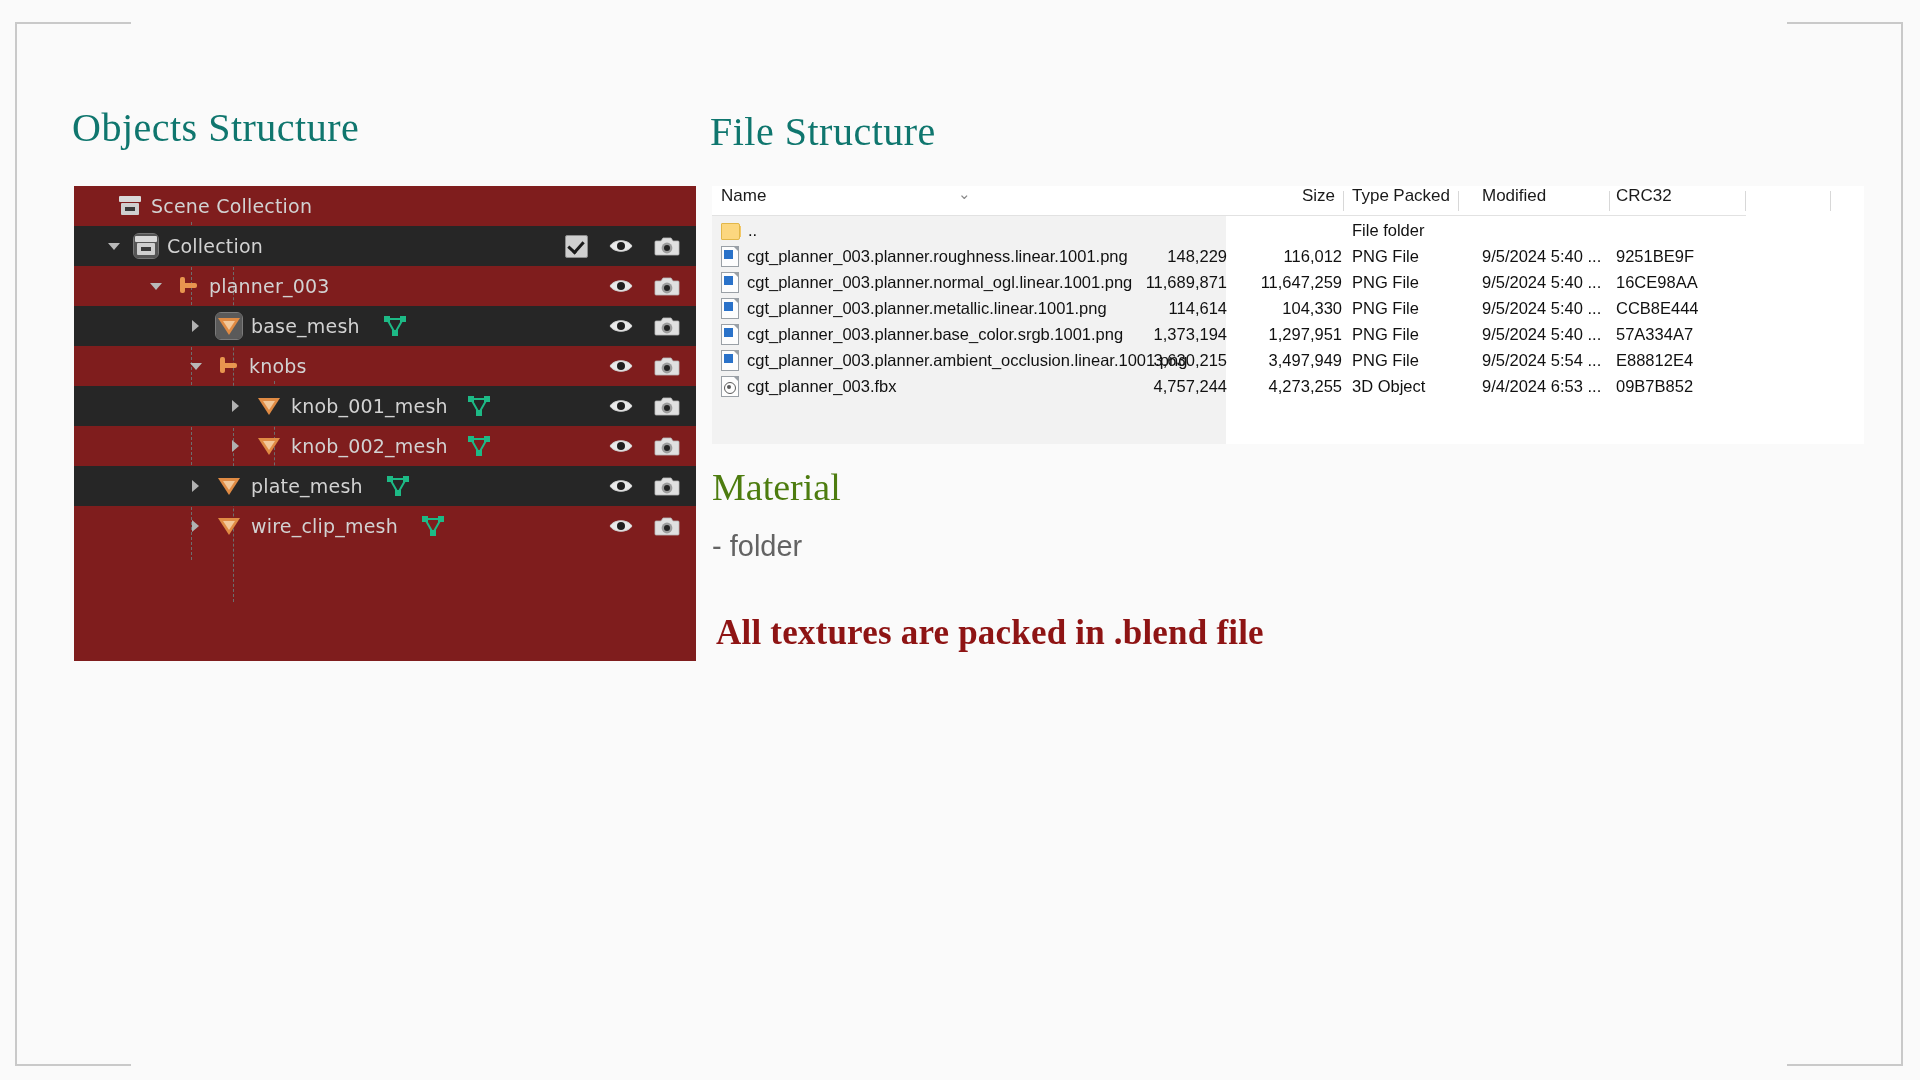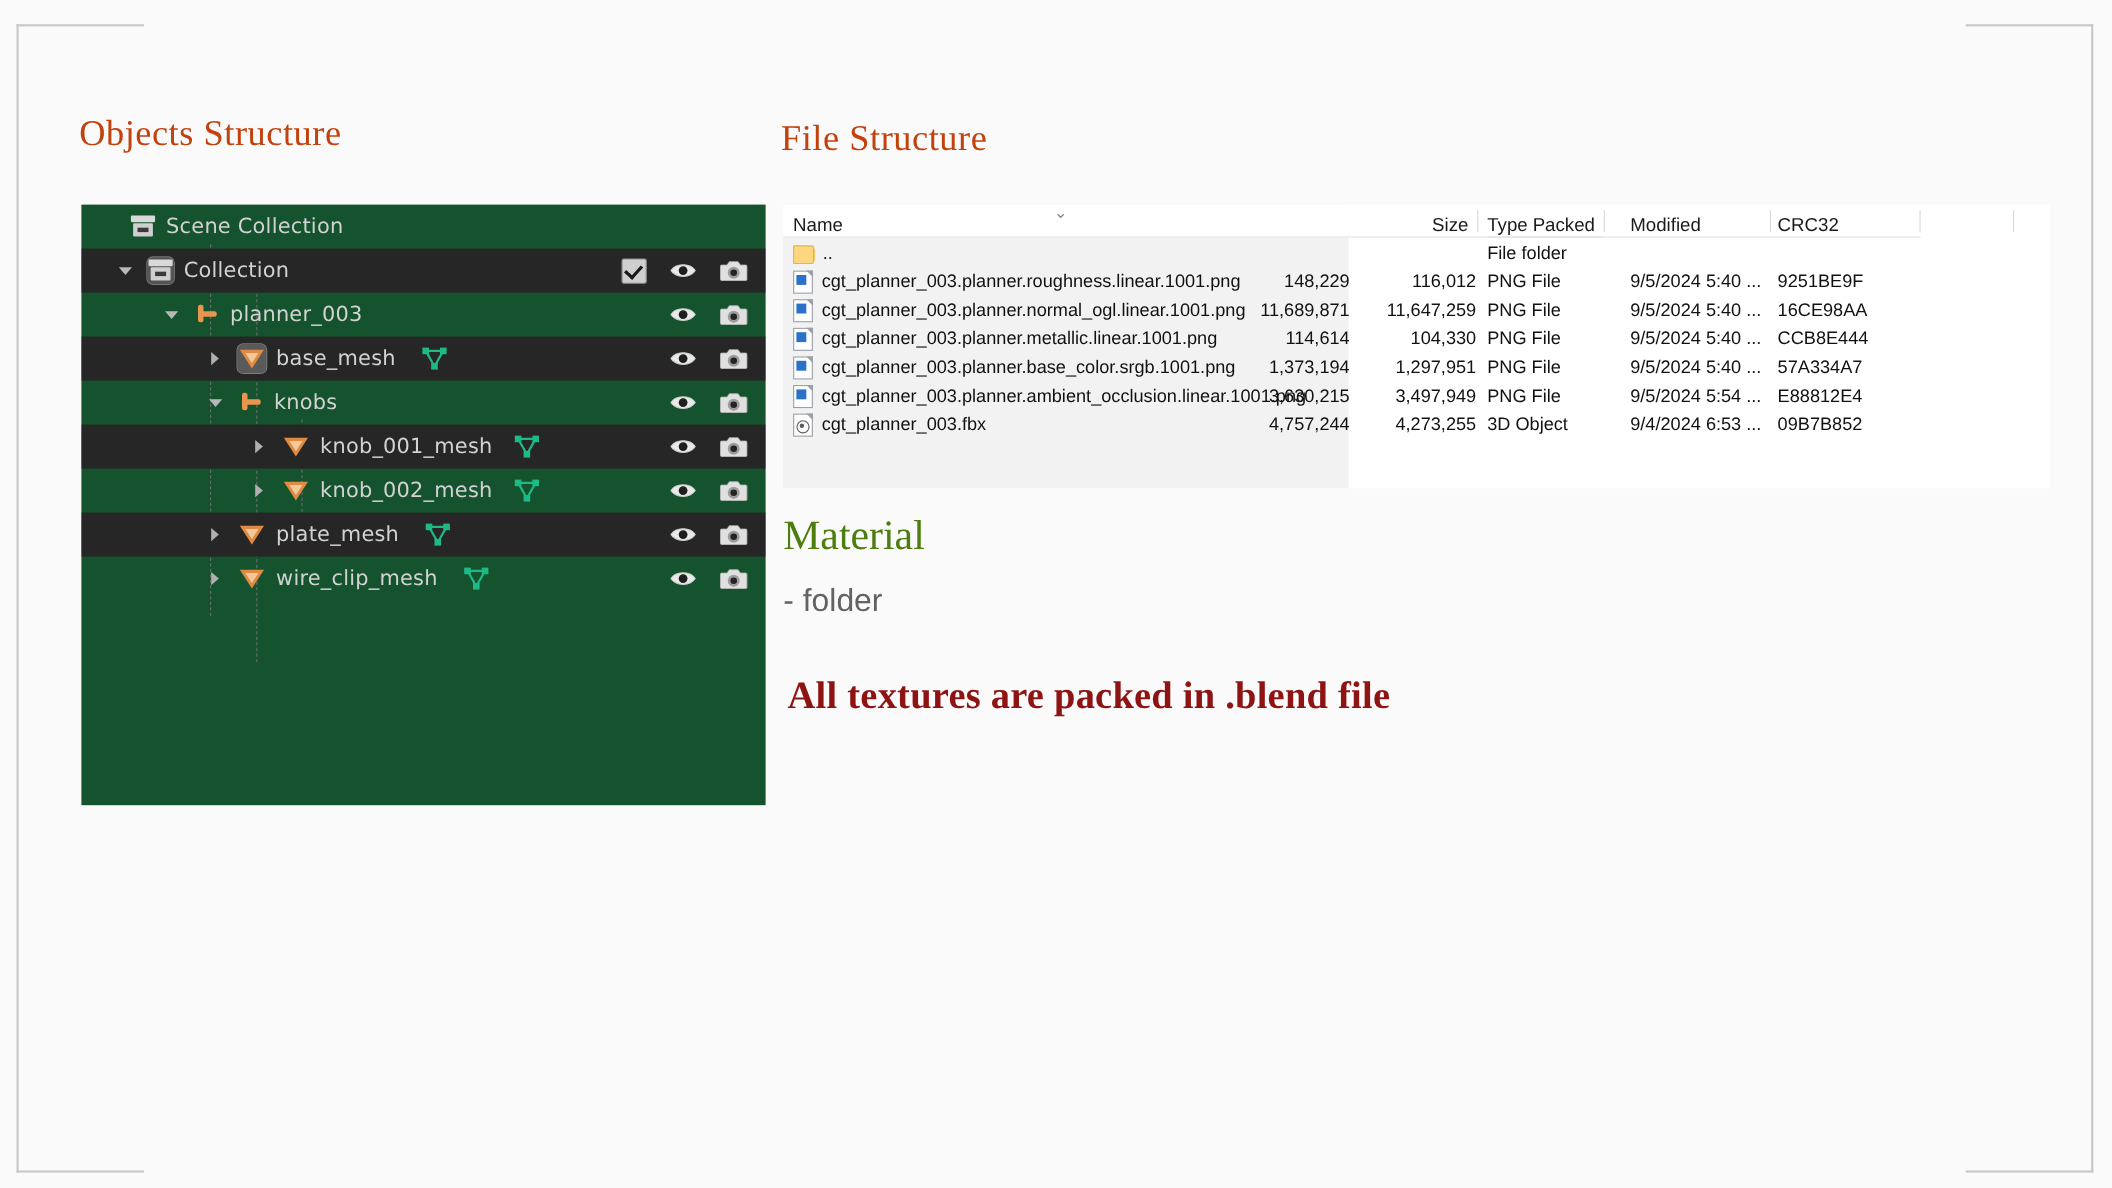--- a/index.html
+++ b/index.html
@@ -25,36 +25,36 @@
   .frame-right { left: 1901px; top: 22px; width: 2px; height: 1044px; }
   .frame-tl { left: 15px;  top: 22px;  width: 116px; height: 2px; }
   .frame-tr { left: 1787px; top: 22px;  width: 116px; height: 2px; }
   .frame-bl { left: 15px;  top: 1064px; width: 116px; height: 2px; }
   .frame-br { left: 1787px; top: 1064px; width: 116px; height: 2px; }
 
   
   .section-heading {
     position: absolute;
     font-family: "Liberation Serif", serif;
-    font-size: 33px;
-    color: #c2410c;
+    font-size: 40px;
+    color: #0f766e;
     letter-spacing: 0.5px;
     white-space: nowrap;
   }
   #heading-objects { left: 72px; top: 104px; }
   #heading-file    { left: 710px; top: 108px; }
 
   
   #outliner {
     position: absolute;
     left: 74px;
     top: 186px;
     width: 622px;
-    height: 546px;
-    background: #14532d;
+    height: 475px;
+    background: #7f1d1d;
     font-family: "DejaVu Sans", sans-serif;
     overflow: hidden;
   }
   .ol-row {
     position: relative;
     height: 40px;
     display: flex;
     align-items: center;
     box-sizing: border-box;
   }
@@ -214,21 +214,21 @@
     width: 514px; height: 258px;
     background: #f2f2f2;
   }
   #fp-name-header-bg {
     position: absolute; left: 0; top: 0;
     width: 514px; height: 30px;
     background: #ffffff;
   }
   .fp-header {
     position: absolute; top: 0; height: 30px;
-    display: flex; align-items: flex-end;
+    display: flex; align-items: flex-start;
     font-size: 17px; color: #1a1a1a;
     border-bottom: 1px solid #e2e2e2;
     box-sizing: border-box;
   }
   .fp-sep {
     position: absolute; top: 5px;
     width: 1px; height: 20px;
     background: #d8d8d8;
   }
   .fp-sortglyph {

